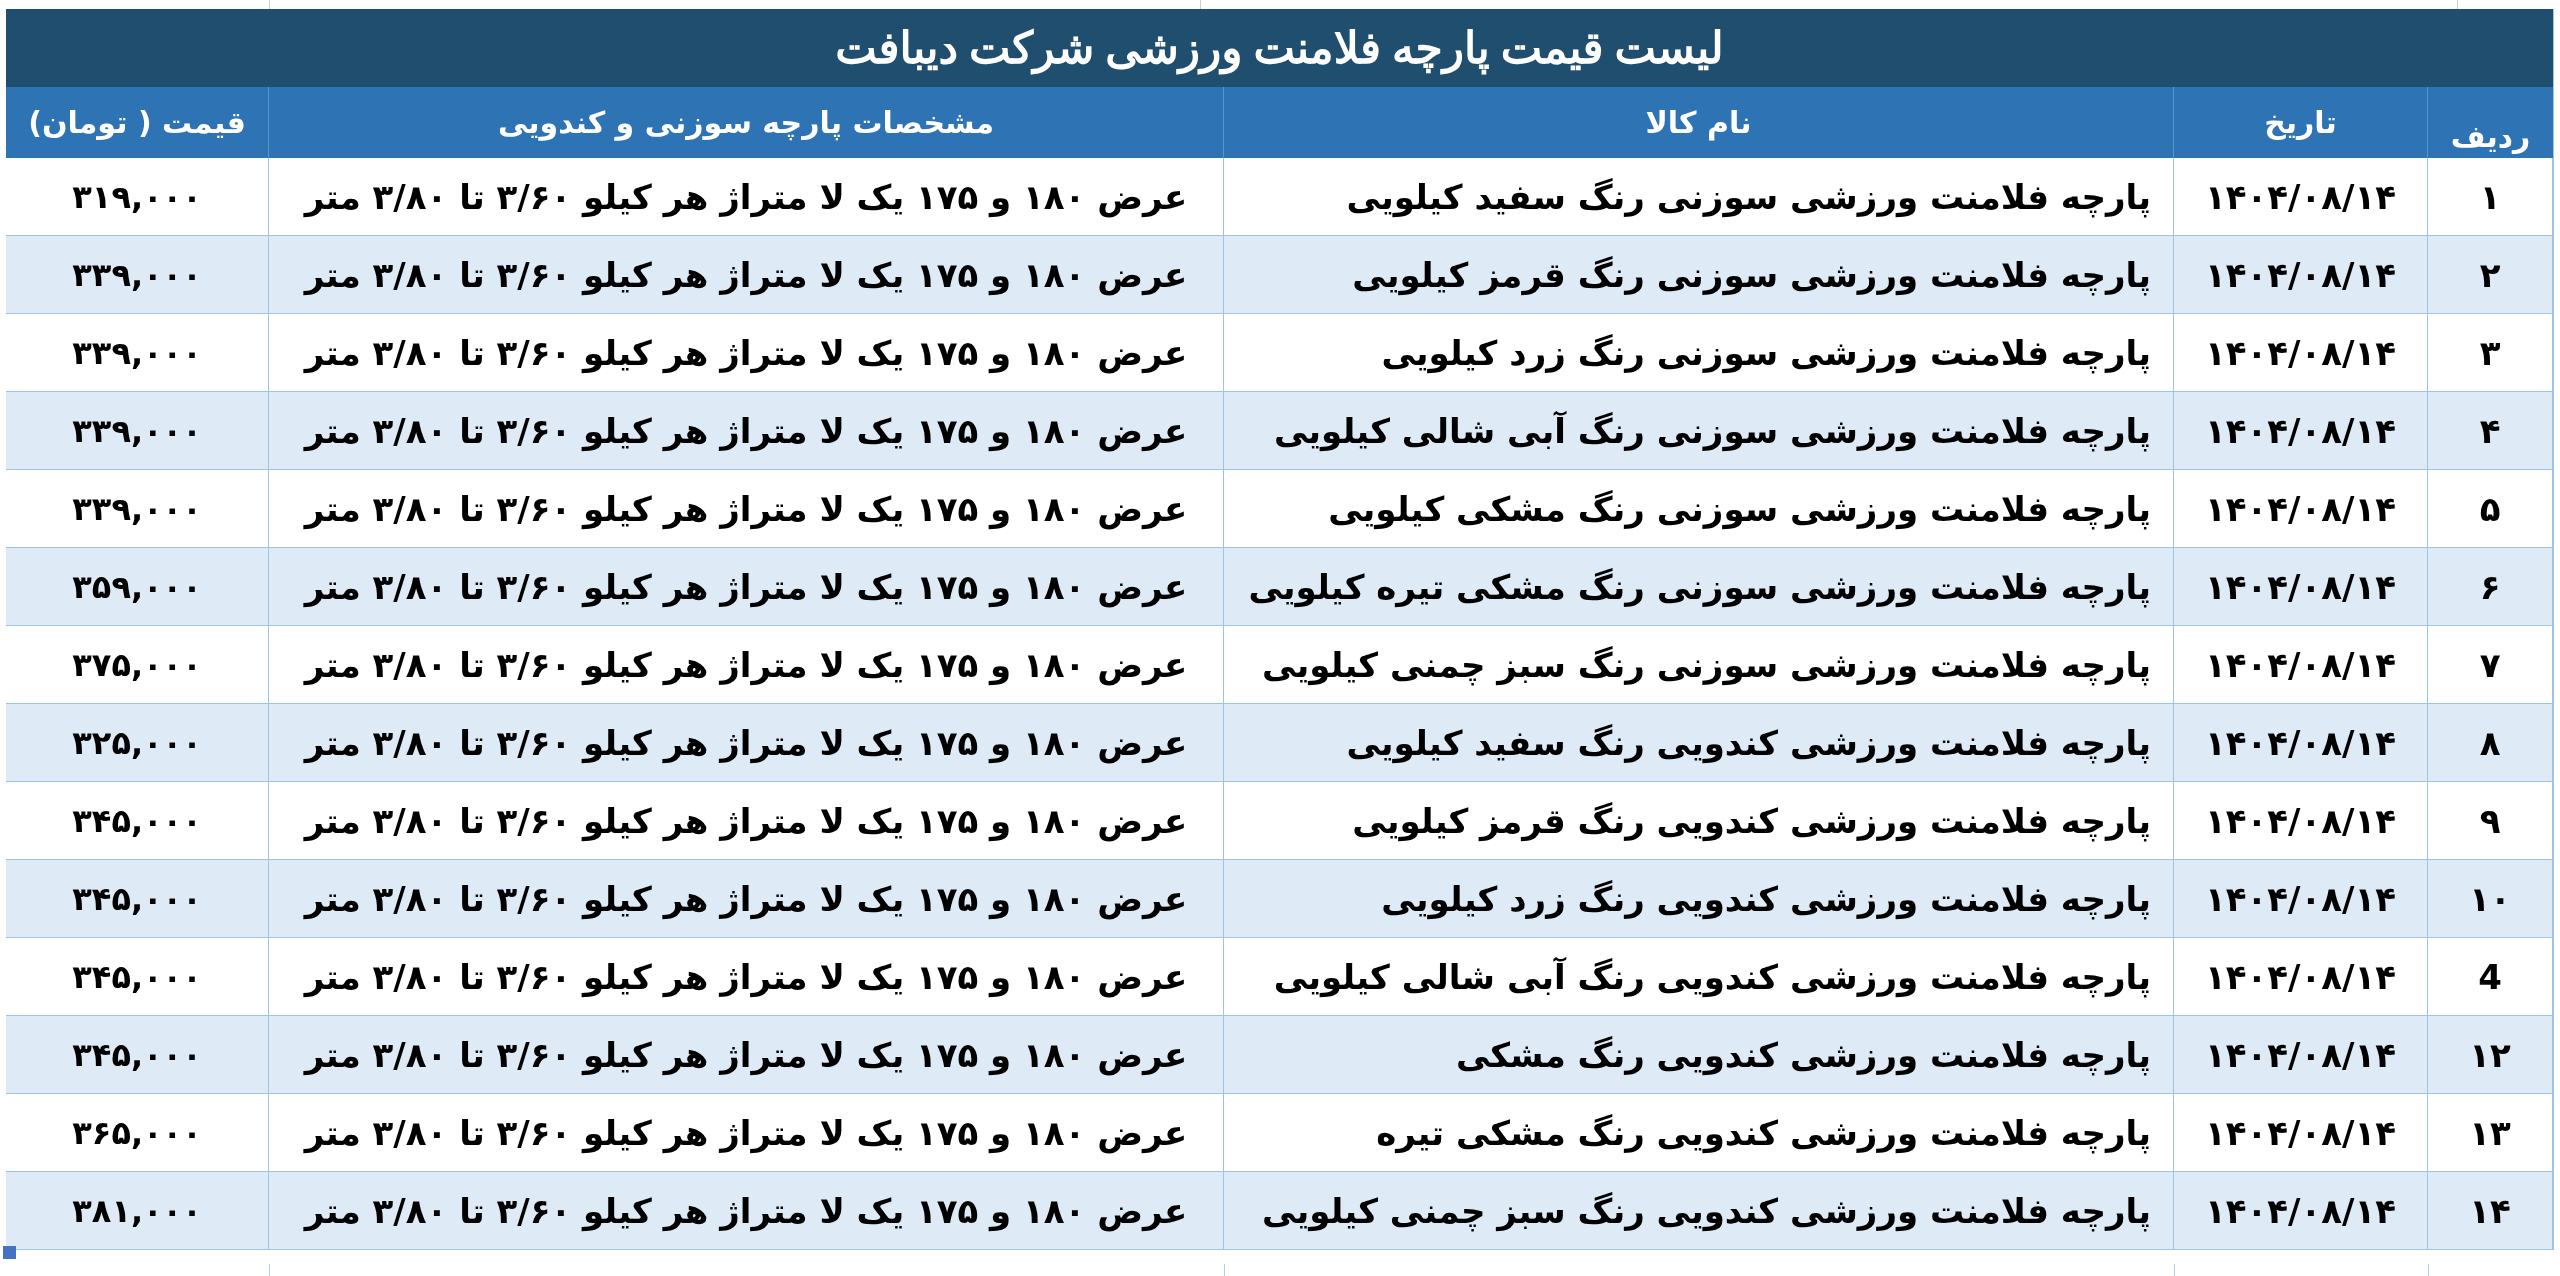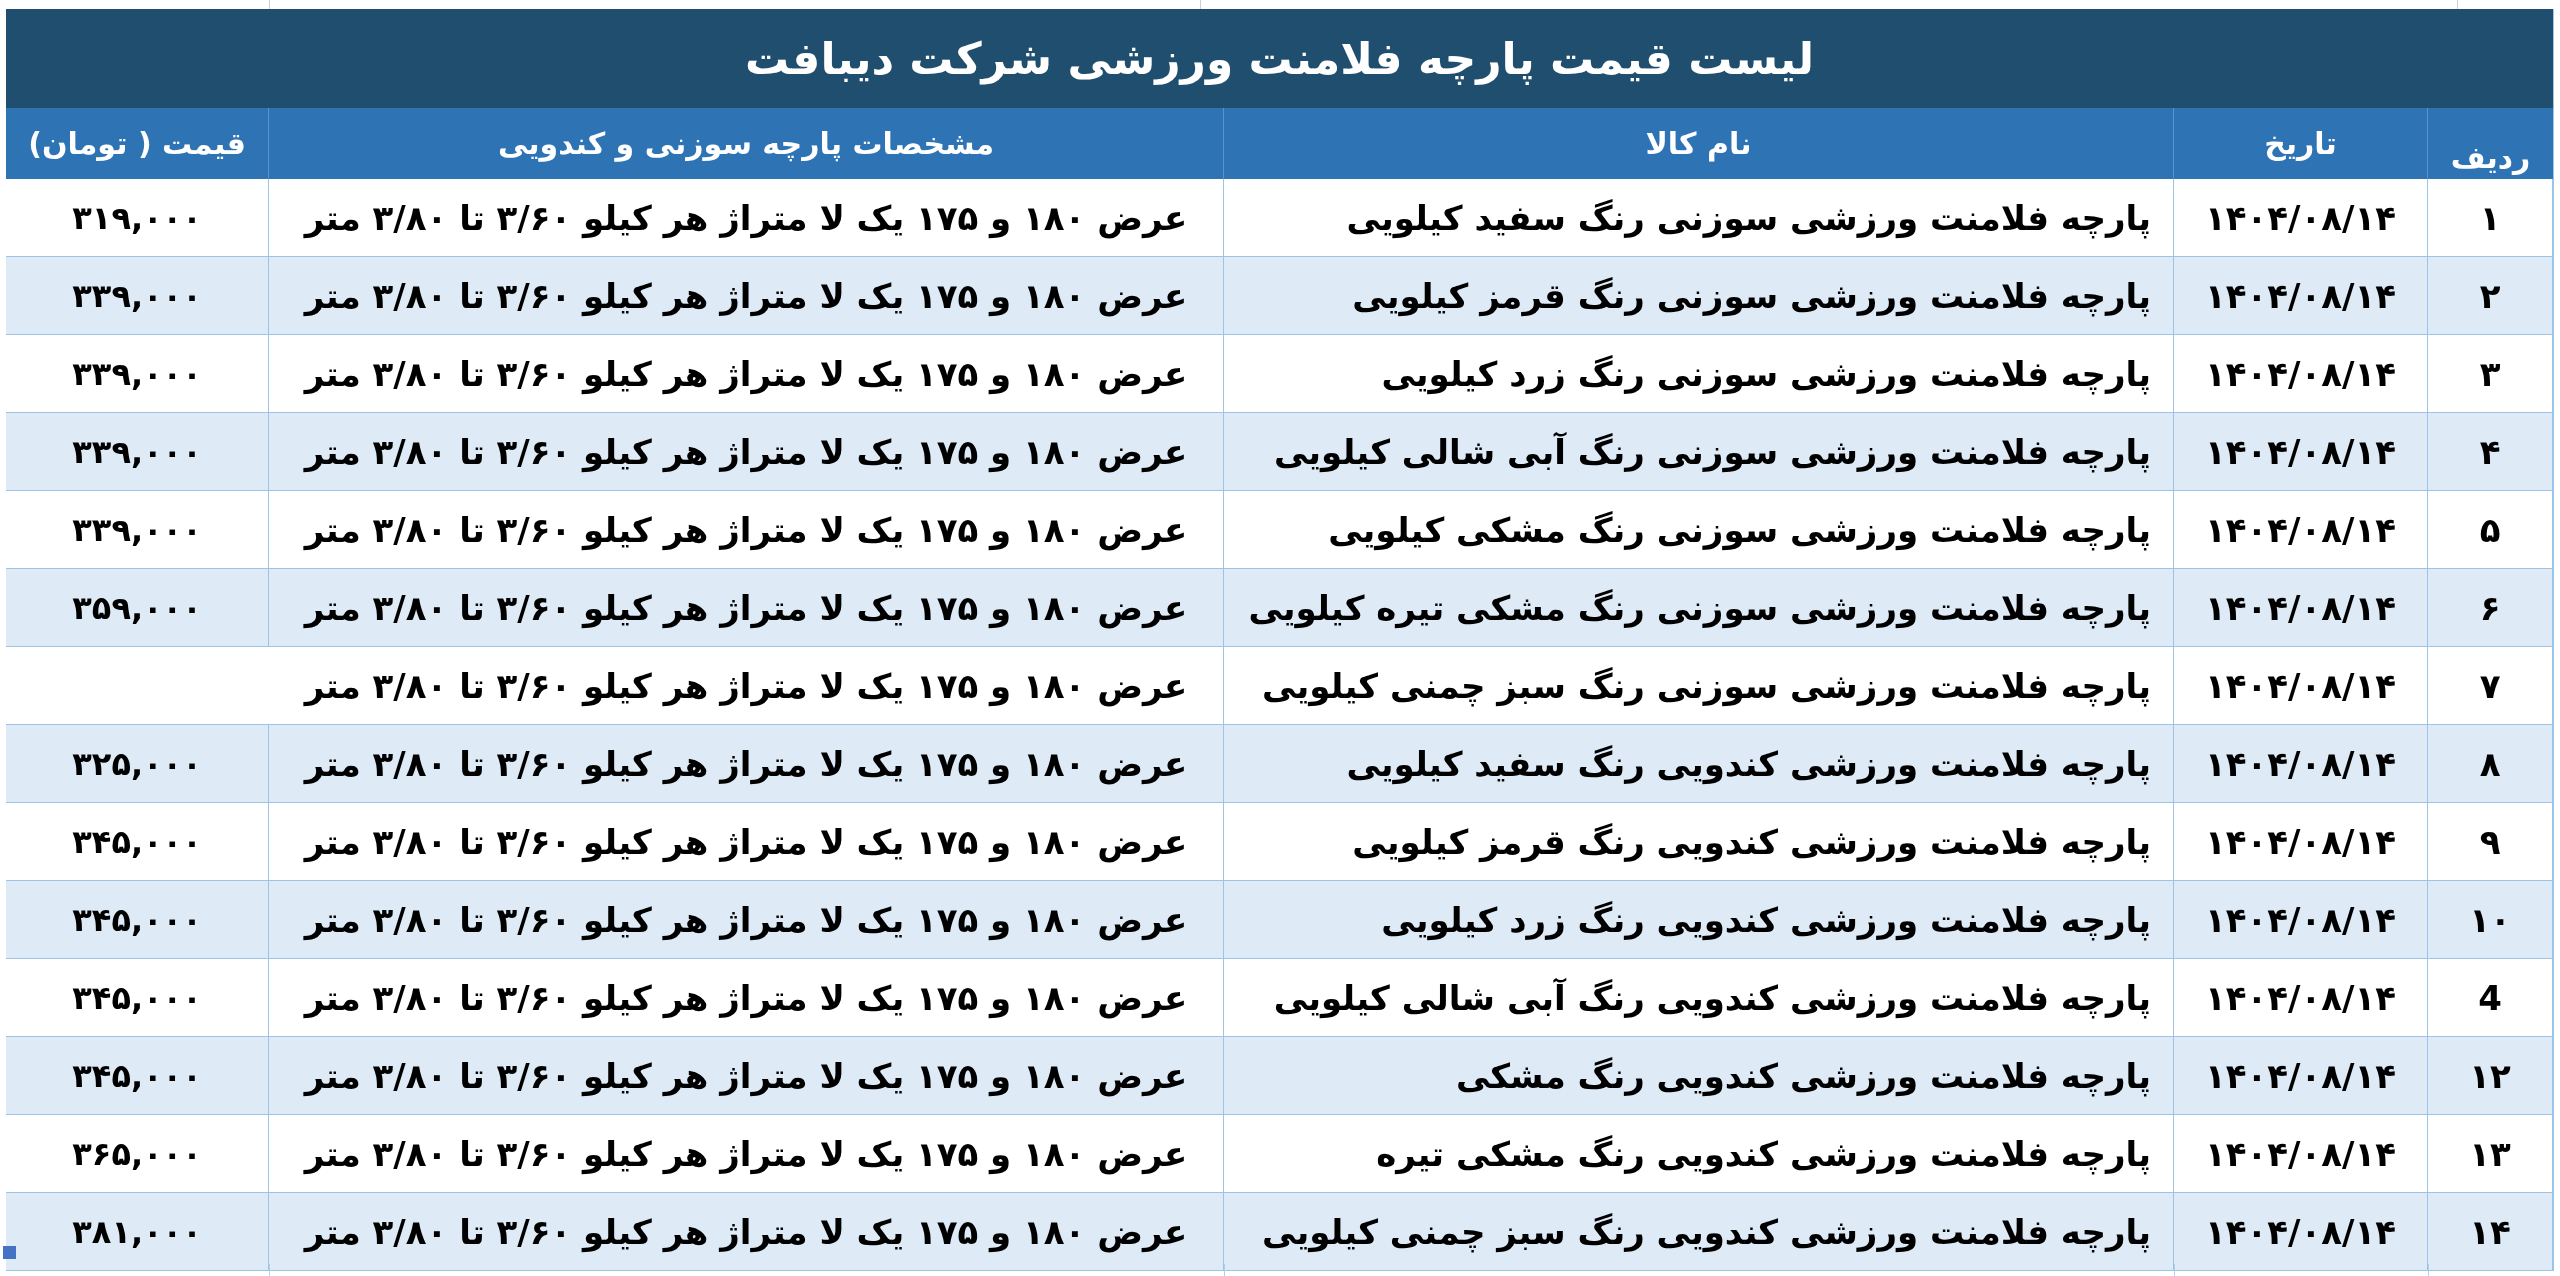--- a/index.html
+++ b/index.html
@@ -22,25 +22,26 @@
     position:relative;
   }
   .sheet{
     position:absolute;
     left:6px; top:9px;
     width:2548px;
     direction:rtl;
     border-right:1px solid var(--grid-border);
   }
   .title-banner{
-    height:99px;
+    height:78px;
     background:var(--title-bg);
     color:var(--header-text);
     display:flex;align-items:center;justify-content:center;
     font-size:44px;
+    font-family:Liberation Serif, serif;
   }
   .grid-row{
     display:grid;
     grid-template-columns:125px 254px 950px 955px 263px; 
     direction:rtl;
   }
   .header-row{
     height:71px;
     background:var(--header-bg);
     color:var(--header-text);
@@ -138,20 +139,21 @@
     <div class="cell c-date">۱۴۰۴/۰۸/۱۴</div>
     <div class="cell c-name">پارچه فلامنت ورزشی سوزنی رنگ مشکی تیره کیلویی</div>
     <div class="cell c-spec">عرض ۱۸۰ و ۱۷۵ یک لا متراژ هر کیلو ۳/۶۰ تا ۳/۸۰ متر</div>
     <div class="cell c-price">۳۵۹,۰۰۰</div>
   </div>
       <div class="grid-row data-row">
     <div class="cell c-radif">۷</div>
     <div class="cell c-date">۱۴۰۴/۰۸/۱۴</div>
     <div class="cell c-name">پارچه فلامنت ورزشی سوزنی رنگ سبز چمنی کیلویی</div>
     <div class="cell c-spec">عرض ۱۸۰ و ۱۷۵ یک لا متراژ هر کیلو ۳/۶۰ تا ۳/۸۰ متر</div>
+    <div class="cell c-price">۳۷۵,۰۰۰</div>
   </div>
       <div class="grid-row data-row stripe">
     <div class="cell c-radif">۸</div>
     <div class="cell c-date">۱۴۰۴/۰۸/۱۴</div>
     <div class="cell c-name">پارچه فلامنت ورزشی کندویی رنگ سفید کیلویی</div>
     <div class="cell c-spec">عرض ۱۸۰ و ۱۷۵ یک لا متراژ هر کیلو ۳/۶۰ تا ۳/۸۰ متر</div>
     <div class="cell c-price">۳۲۵,۰۰۰</div>
   </div>
       <div class="grid-row data-row">
     <div class="cell c-radif">۹</div>

